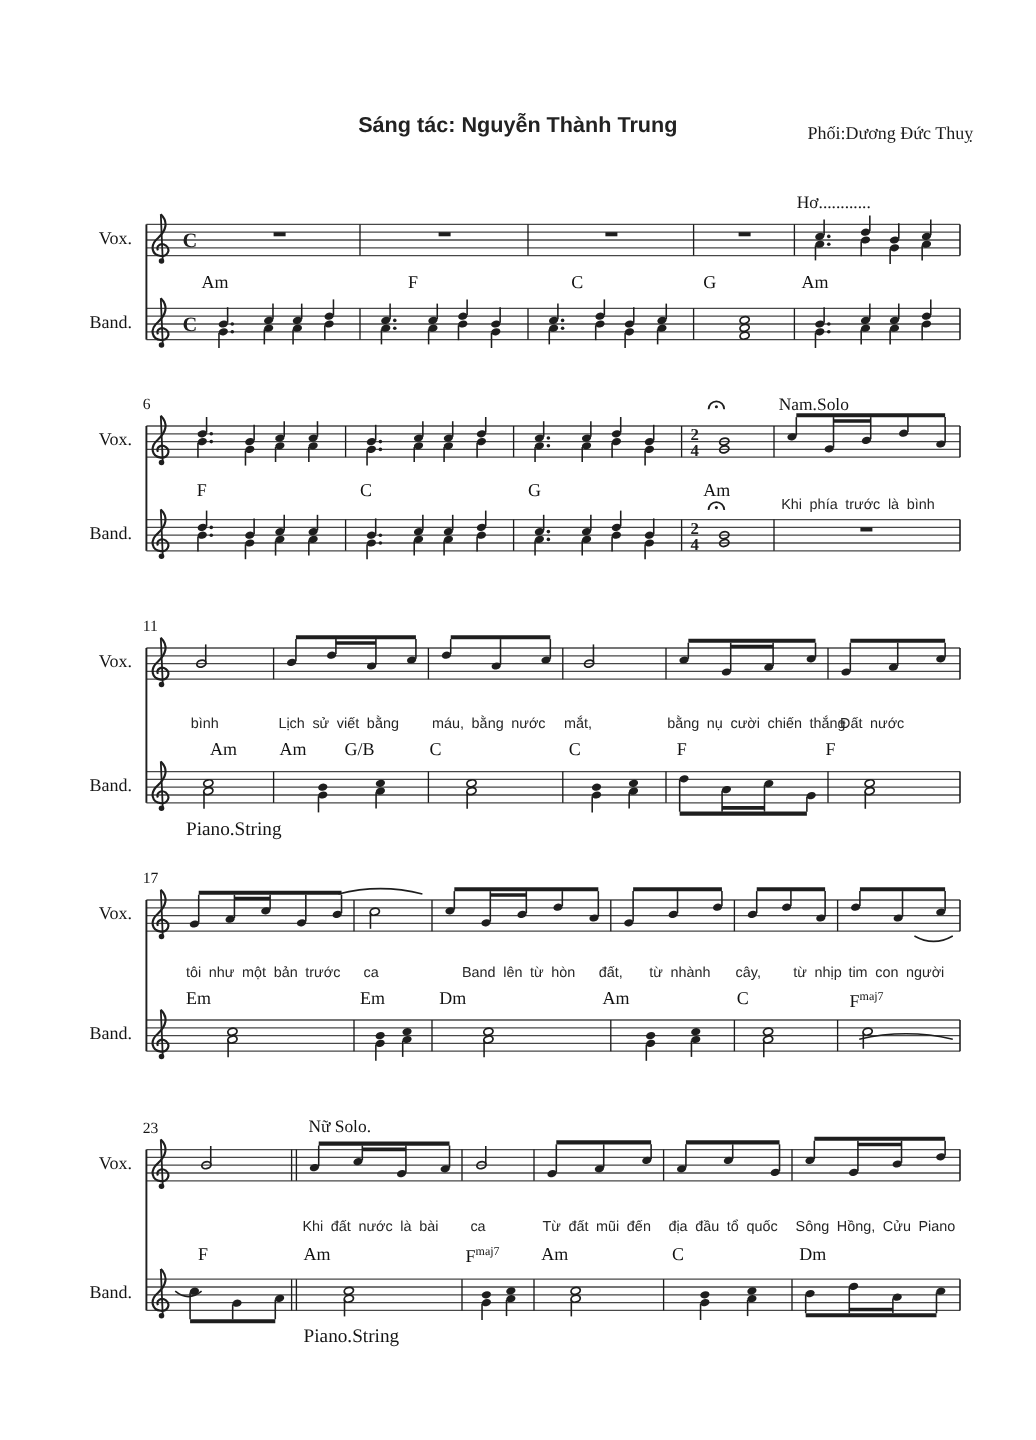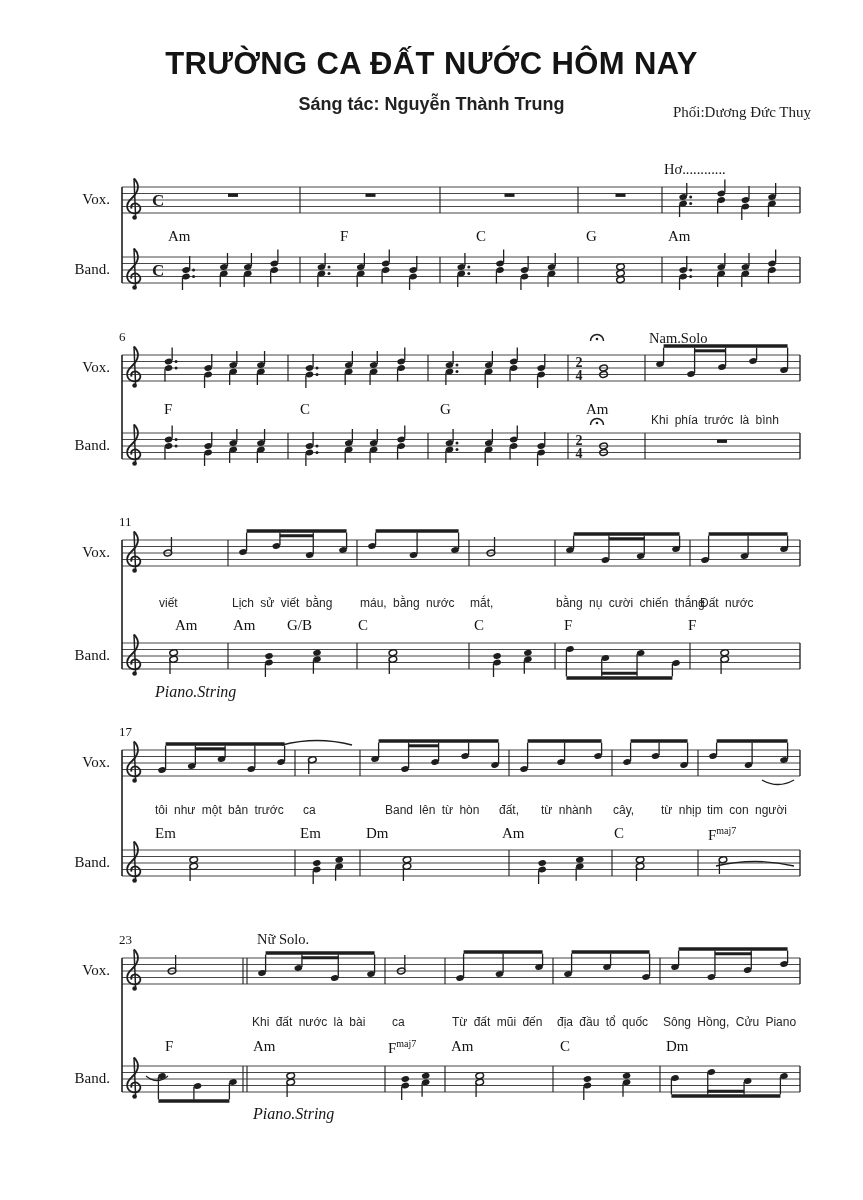--- a/index.html
+++ b/index.html
@@ -13,27 +13,26 @@
          font-family:"Liberation Serif","DejaVu Serif",serif;font-size:15px;color:#1b1b1b;text-align:right;}
   #score-svg{position:absolute;left:0;top:0;}
   #text-layer div{position:absolute;}
   .slabel{font-family:"Liberation Serif","DejaVu Serif",serif;font-size:15px;
           width:70px;text-align:right;color:#151515;}
   .mnum{font-family:"Liberation Serif","DejaVu Serif",serif;font-size:13px;color:#151515;}
   .chord{font-family:"Liberation Serif","DejaVu Serif",serif;font-size:15px;color:#121212;white-space:nowrap;}
   .chord sup{font-size:10px;}
   .lyric{font-size:12px;color:#262626;white-space:nowrap;word-spacing:3px;}
   .ann{font-family:"Liberation Serif","DejaVu Serif",serif;font-size:14.5px;color:#151515;white-space:nowrap;}
-  .ann.it{font-style:italic;font-size:16px;}
+  .ann.it{font-size:16px;}
 </style>
 </head>
 <body>
 
 <div class="page">
-  <h1 class="title">TRƯỜNG CA ĐẤT NƯỚC HÔM NAY</h1>
   <div class="subtitle">Sáng tác: Nguyễn Thành Trung</div>
   <div class="arranger">Phối:Dương Đức Thuỵ</div>
   <svg id="score-svg" width="863" height="1200" xmlns="http://www.w3.org/2000/svg">
       <g>
         <line x1="122" y1="187" x2="800" y2="187" stroke="#474747" stroke-width="1.1"></line>
         <line x1="122" y1="257" x2="800" y2="257" stroke="#474747" stroke-width="1.1"></line>
         <line x1="122" y1="193.5" x2="800" y2="193.5" stroke="#474747" stroke-width="1.1"></line>
         <line x1="122" y1="263.5" x2="800" y2="263.5" stroke="#474747" stroke-width="1.1"></line>
         <line x1="122" y1="200" x2="800" y2="200" stroke="#474747" stroke-width="1.1"></line>
         <line x1="122" y1="270" x2="800" y2="270" stroke="#474747" stroke-width="1.1"></line>
@@ -677,21 +676,21 @@
       <div class="slabel" style="left: 40px; top: 544px;">Vox.</div>
       <div class="slabel" style="left: 40px; top: 647px;">Band.</div>
       <div class="mnum" style="left: 119px; top: 514px; text-align: right;">11</div>
       <div class="chord" style="left: 175px; top: 617px;">Am</div>
       <div class="chord" style="left: 233px; top: 617px;">Am</div>
       <div class="chord" style="left: 287px; top: 617px;">G/B</div>
       <div class="chord" style="left: 358px; top: 617px;">C</div>
       <div class="chord" style="left: 474px; top: 617px;">C</div>
       <div class="chord" style="left: 564px; top: 617px;">F</div>
       <div class="chord" style="left: 688px; top: 617px;">F</div>
-      <div class="lyric" style="left: 159px; top: 596px;">viết</div>
+      <div class="lyric" style="left: 159px; top: 596px;">bình</div>
       <div class="lyric" style="left: 232px; top: 596px;">Lịch sử viết bằng</div>
       <div class="lyric" style="left: 360px; top: 596px;">máu, bằng nước</div>
       <div class="lyric" style="left: 470px; top: 596px;">mắt,</div>
       <div class="lyric" style="left: 556px; top: 596px;">bằng nụ cười chiến thắng</div>
       <div class="lyric" style="left: 700px; top: 596px;">Đất nước</div>
       <div class="ann it" style="left: 155px; top: 683px;">Piano.String</div>
       <div class="slabel" style="left: 40px; top: 754px;">Vox.</div>
       <div class="slabel" style="left: 40px; top: 854px;">Band.</div>
       <div class="mnum" style="left: 119px; top: 724px;">17</div>
       <div class="chord" style="left: 155px; top: 825px;">Em</div>

